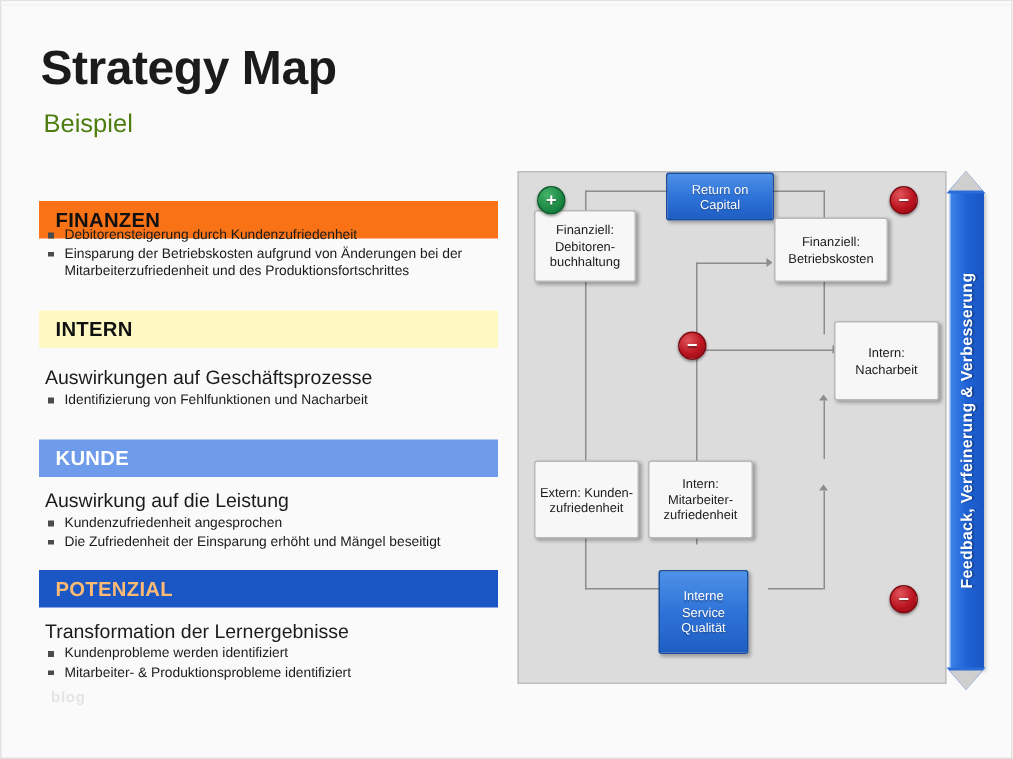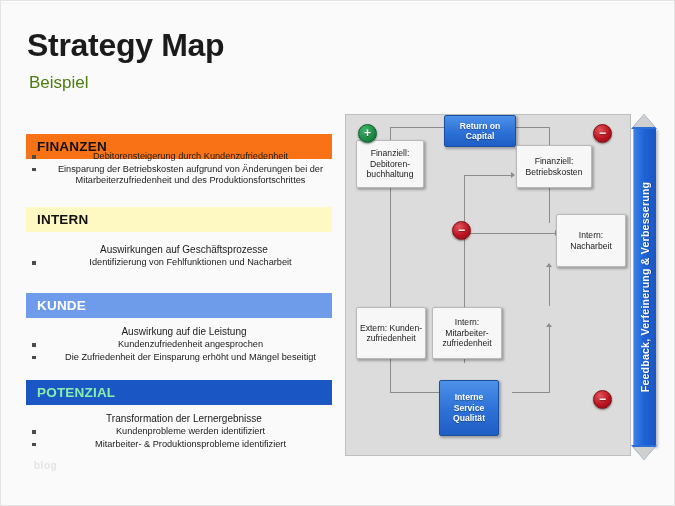--- a/index.html
+++ b/index.html
@@ -37,25 +37,25 @@
     position:absolute;left:25px;width:306px;height:25px;
     box-sizing:border-box;
     display:flex;align-items:center;
     padding-left:11px;
     font-size:13.5px;font-weight:bold;
     letter-spacing:0.2px;
   }
   .sectionbar.s0{background:#f97316;color:#111;margin-top:16px;}
   .sectionbar.s1{background:#fef9c3;color:#111;}
   .sectionbar.s2{background:#6e9bea;color:#ffffff;}
-  .sectionbar.s3{background:#1a56c4;color:#86efac;}
-
-  .secbody{position:absolute;left:27px;width:310px;text-align:center;}
+  .sectionbar.s3{background:#1a56c4;color:#fdba74;}
+
+  .secbody{position:absolute;left:27px;width:310px;}
   .secintro{
-    font-size:10px;color:#1b1b1b;margin:0 0 2px 0;padding-left:2px;
+    font-size:13px;color:#1b1b1b;margin:0 0 2px 0;padding-left:2px;
   }
   ul.bullets{list-style:none;margin:0;padding:0;}
   ul.bullets li{
     position:relative;padding-left:15px;
     font-size:9.2px;color:#1b1b1b;line-height:11.6px;
     margin-bottom:1px;
   }
   ul.bullets li:before{
     content:"";position:absolute;left:4px;top:4px;
     width:3.5px;height:3.5px;background:#4b4b4b;
@@ -81,21 +81,21 @@
     display:flex;align-items:center;justify-content:center;
     text-align:center;
     font-size:8.6px;line-height:10.4px;color:#1a1a1a;
     box-sizing:border-box;
     padding:2px;
     z-index:4;
   }
   .node.blue{
     background:linear-gradient(to bottom,#4d91e8 0%,#2f73d8 50%,#1f5ec4 100%);
     border:1px solid #1a4f9e;
-    color:#ffffff;font-weight:bold;
+    color:#ffffff;font-weight:normal;
     text-shadow:0 1px 1px rgba(0,0,0,.35);
   }
 
   
   .ln{position:absolute;background:#8c8c8c;z-index:2;}
   .lnh{height:1px;}
   .lnv{width:1px;}
   .arw{position:absolute;width:0;height:0;z-index:3;}
   .arw.up{border-left:3.2px solid transparent;border-right:3.2px solid transparent;border-bottom:4.6px solid #8c8c8c;}
   .arw.right{border-top:3.2px solid transparent;border-bottom:3.2px solid transparent;border-left:4.6px solid #8c8c8c;}

